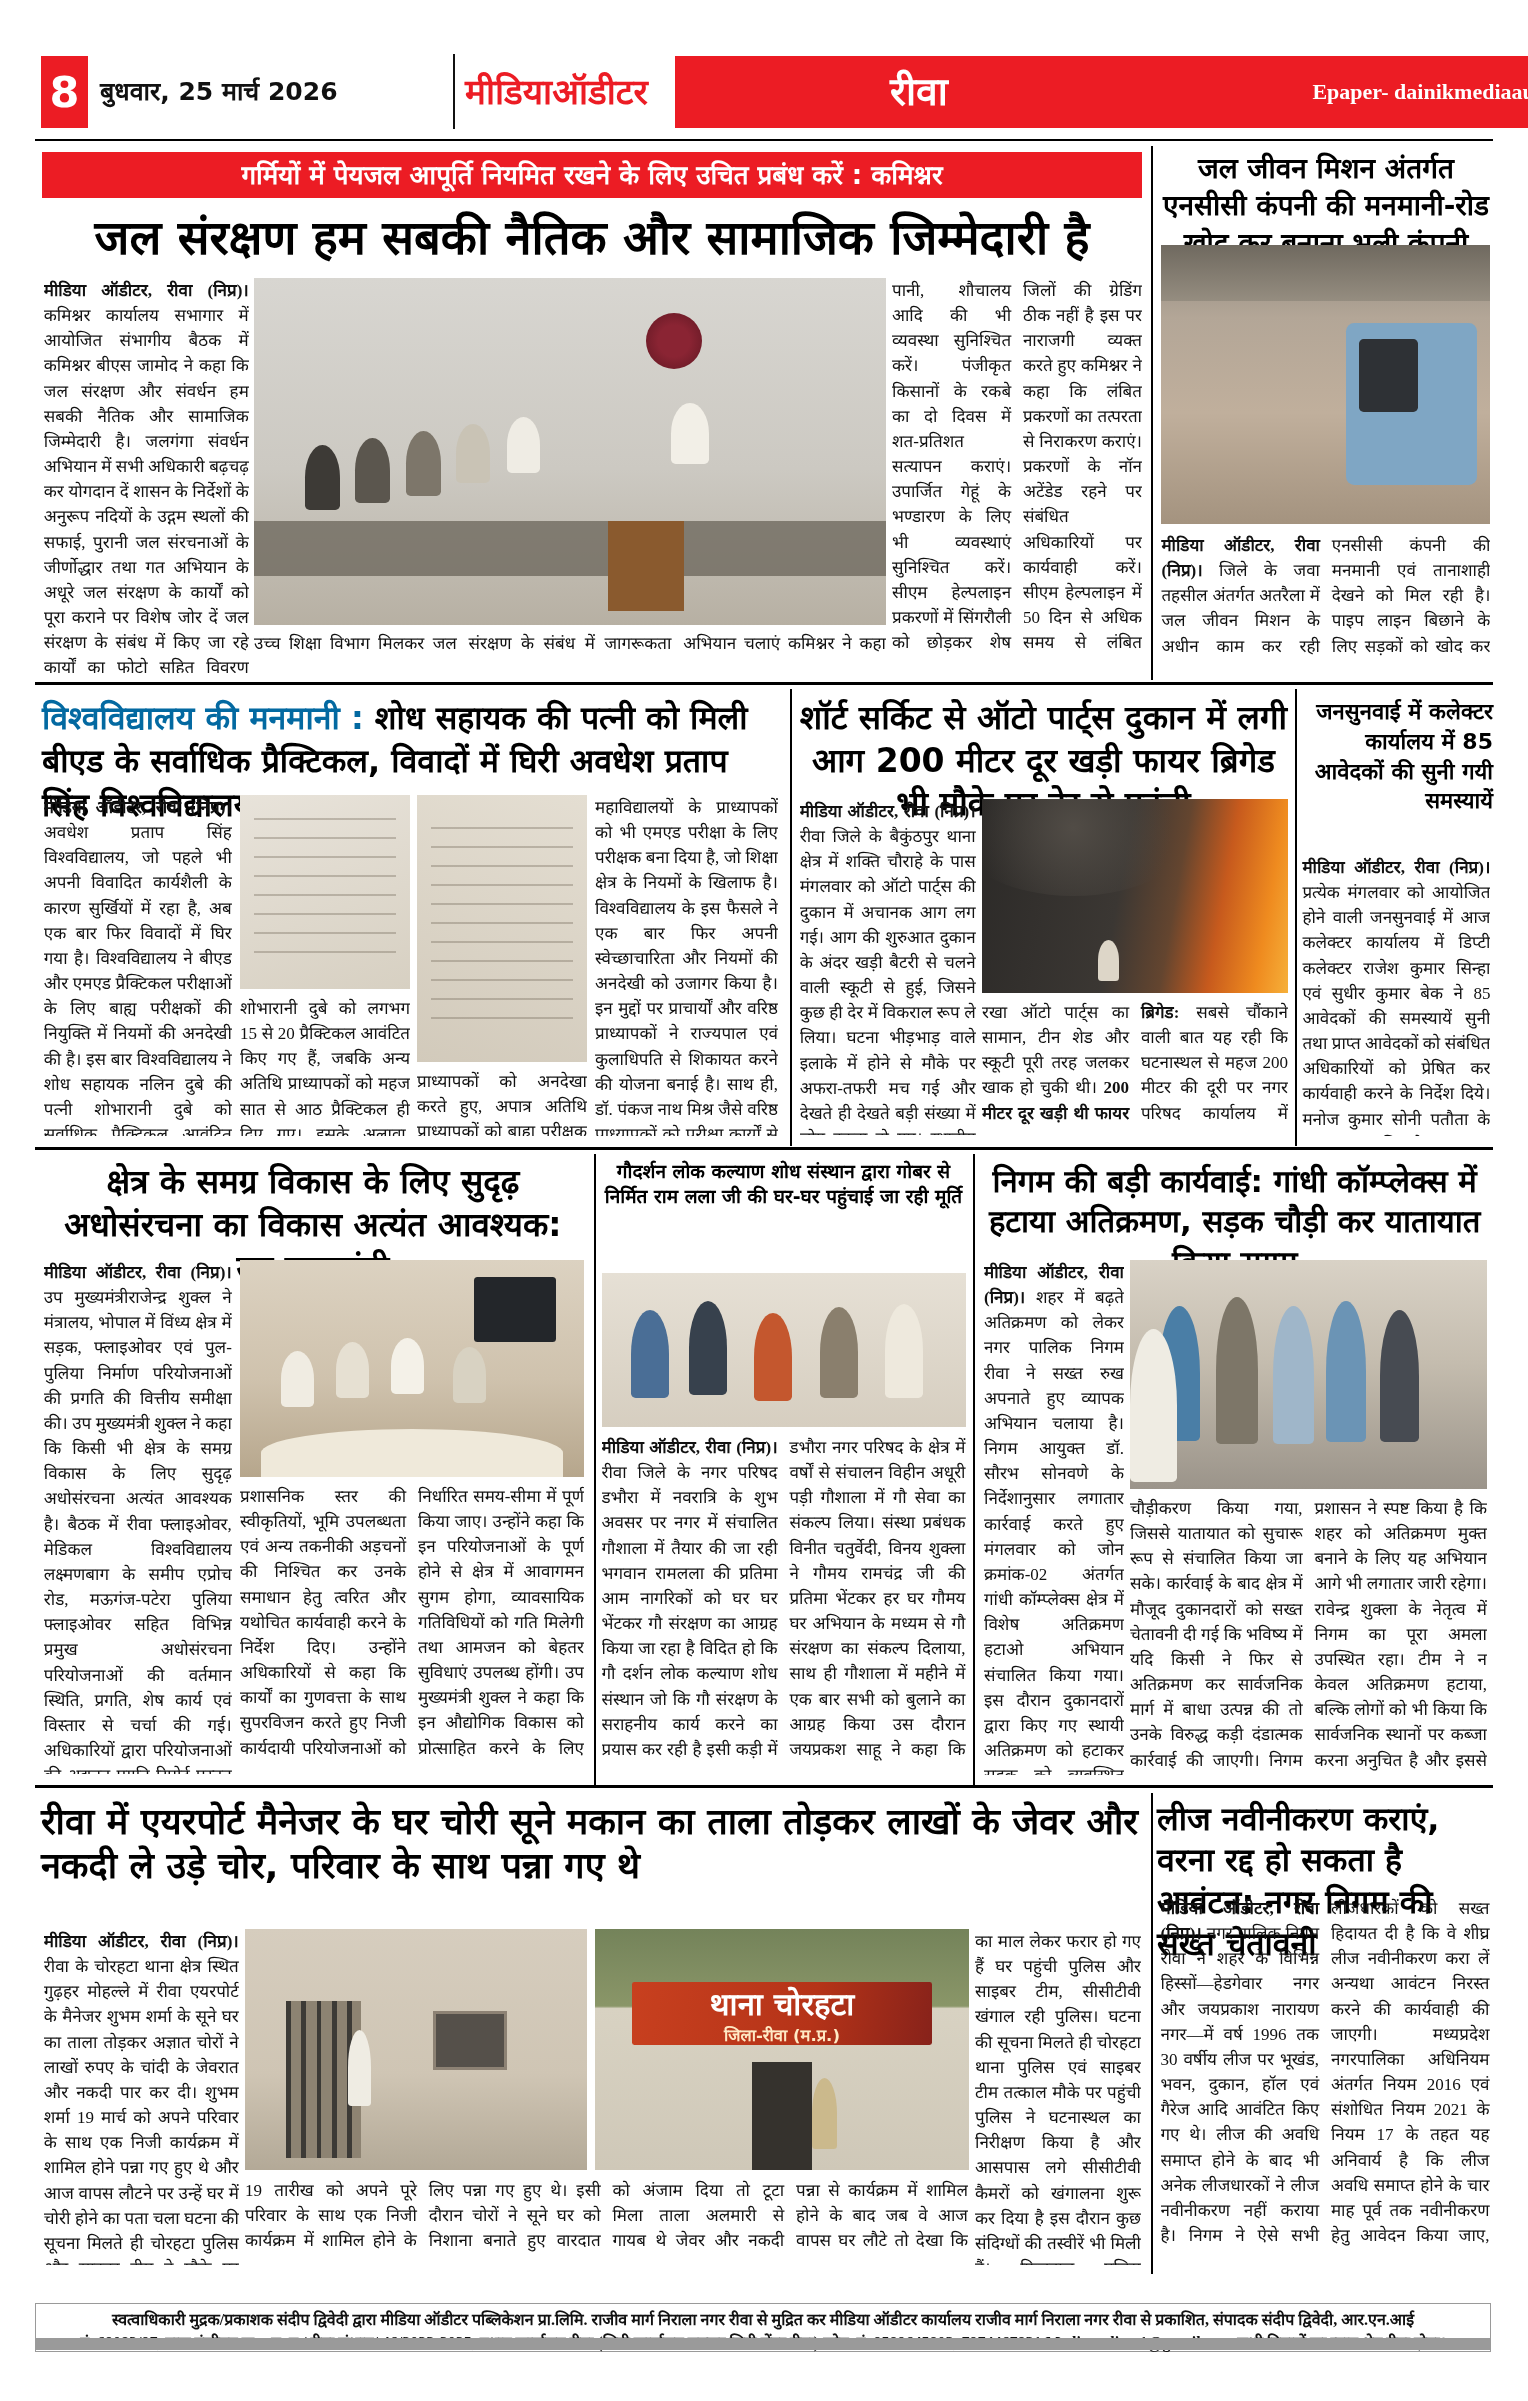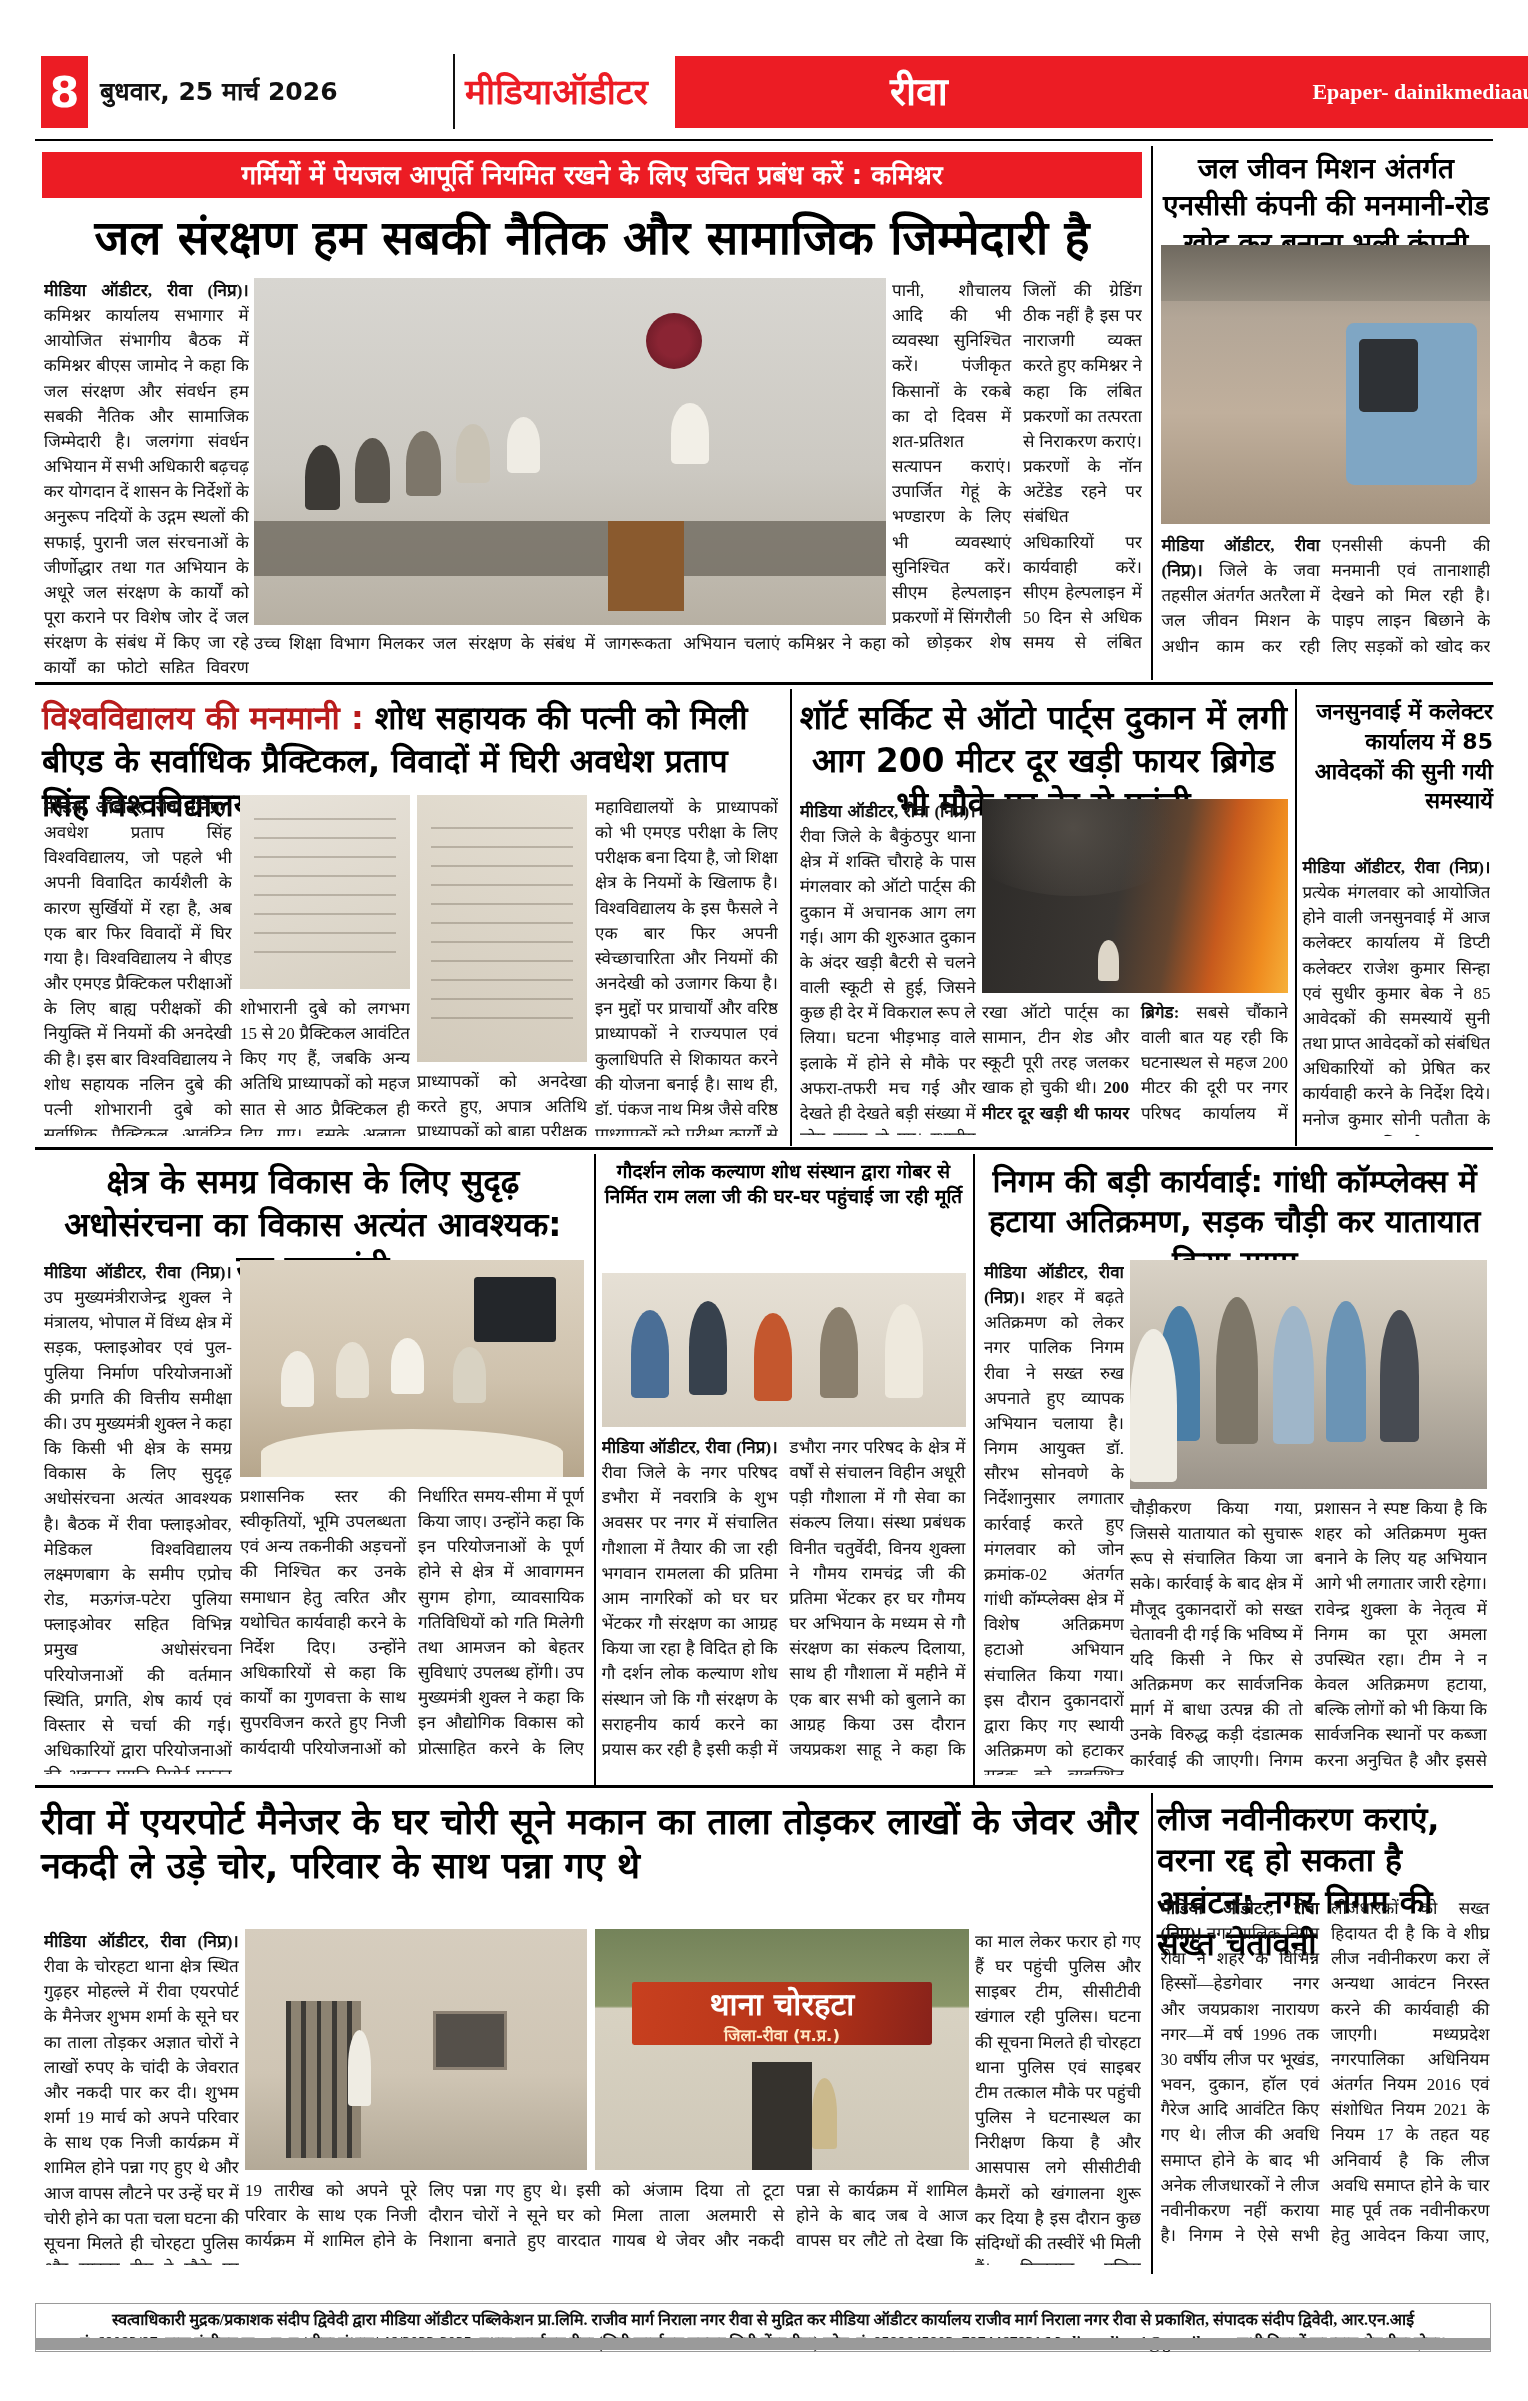--- a/index.html
+++ b/index.html
@@ -10,21 +10,21 @@
   .hl{font-family:"DejaVu Sans","Liberation Sans",sans-serif;font-weight:700;color:#000;}
   .body-text{font-size:17px;line-height:1.48;text-align:justify;overflow:hidden;}
   .byline{font-weight:700;}
   .c2{column-count:2;column-gap:11.8px;}
   .c3{column-count:3;column-gap:11.8px;}
   .c4{column-count:4;column-gap:11.8px;}
   .hrule{position:absolute;background:#000;}
   .vrule{position:absolute;background:#000;width:1.8px;}
   .photo{position:absolute;overflow:hidden;background:#cfc8bc;}
   .photo-detail{position:absolute;}
-  .red-text{color:#b91c1c;}
+  .red-text{color:#0369a1;}
   
   .pgnum{background:#ec1c24;color:#fff;text-align:center;font-weight:700;}
   .band{background:#ec1c24;color:#fff;}
   
   .kicker{background:#ec1c24;color:#fff;text-align:center;font-weight:700;}
   
   .imprint{border:1.8px solid #9a9a9a;text-align:center;font-weight:700;
            font-size:16px;line-height:1.45;padding-top:3.5px;box-sizing:border-box;margin-top:21px;}
   .graybar{background:#9a9a9a;}
   .doclines{position:absolute;inset:12% 8%;

